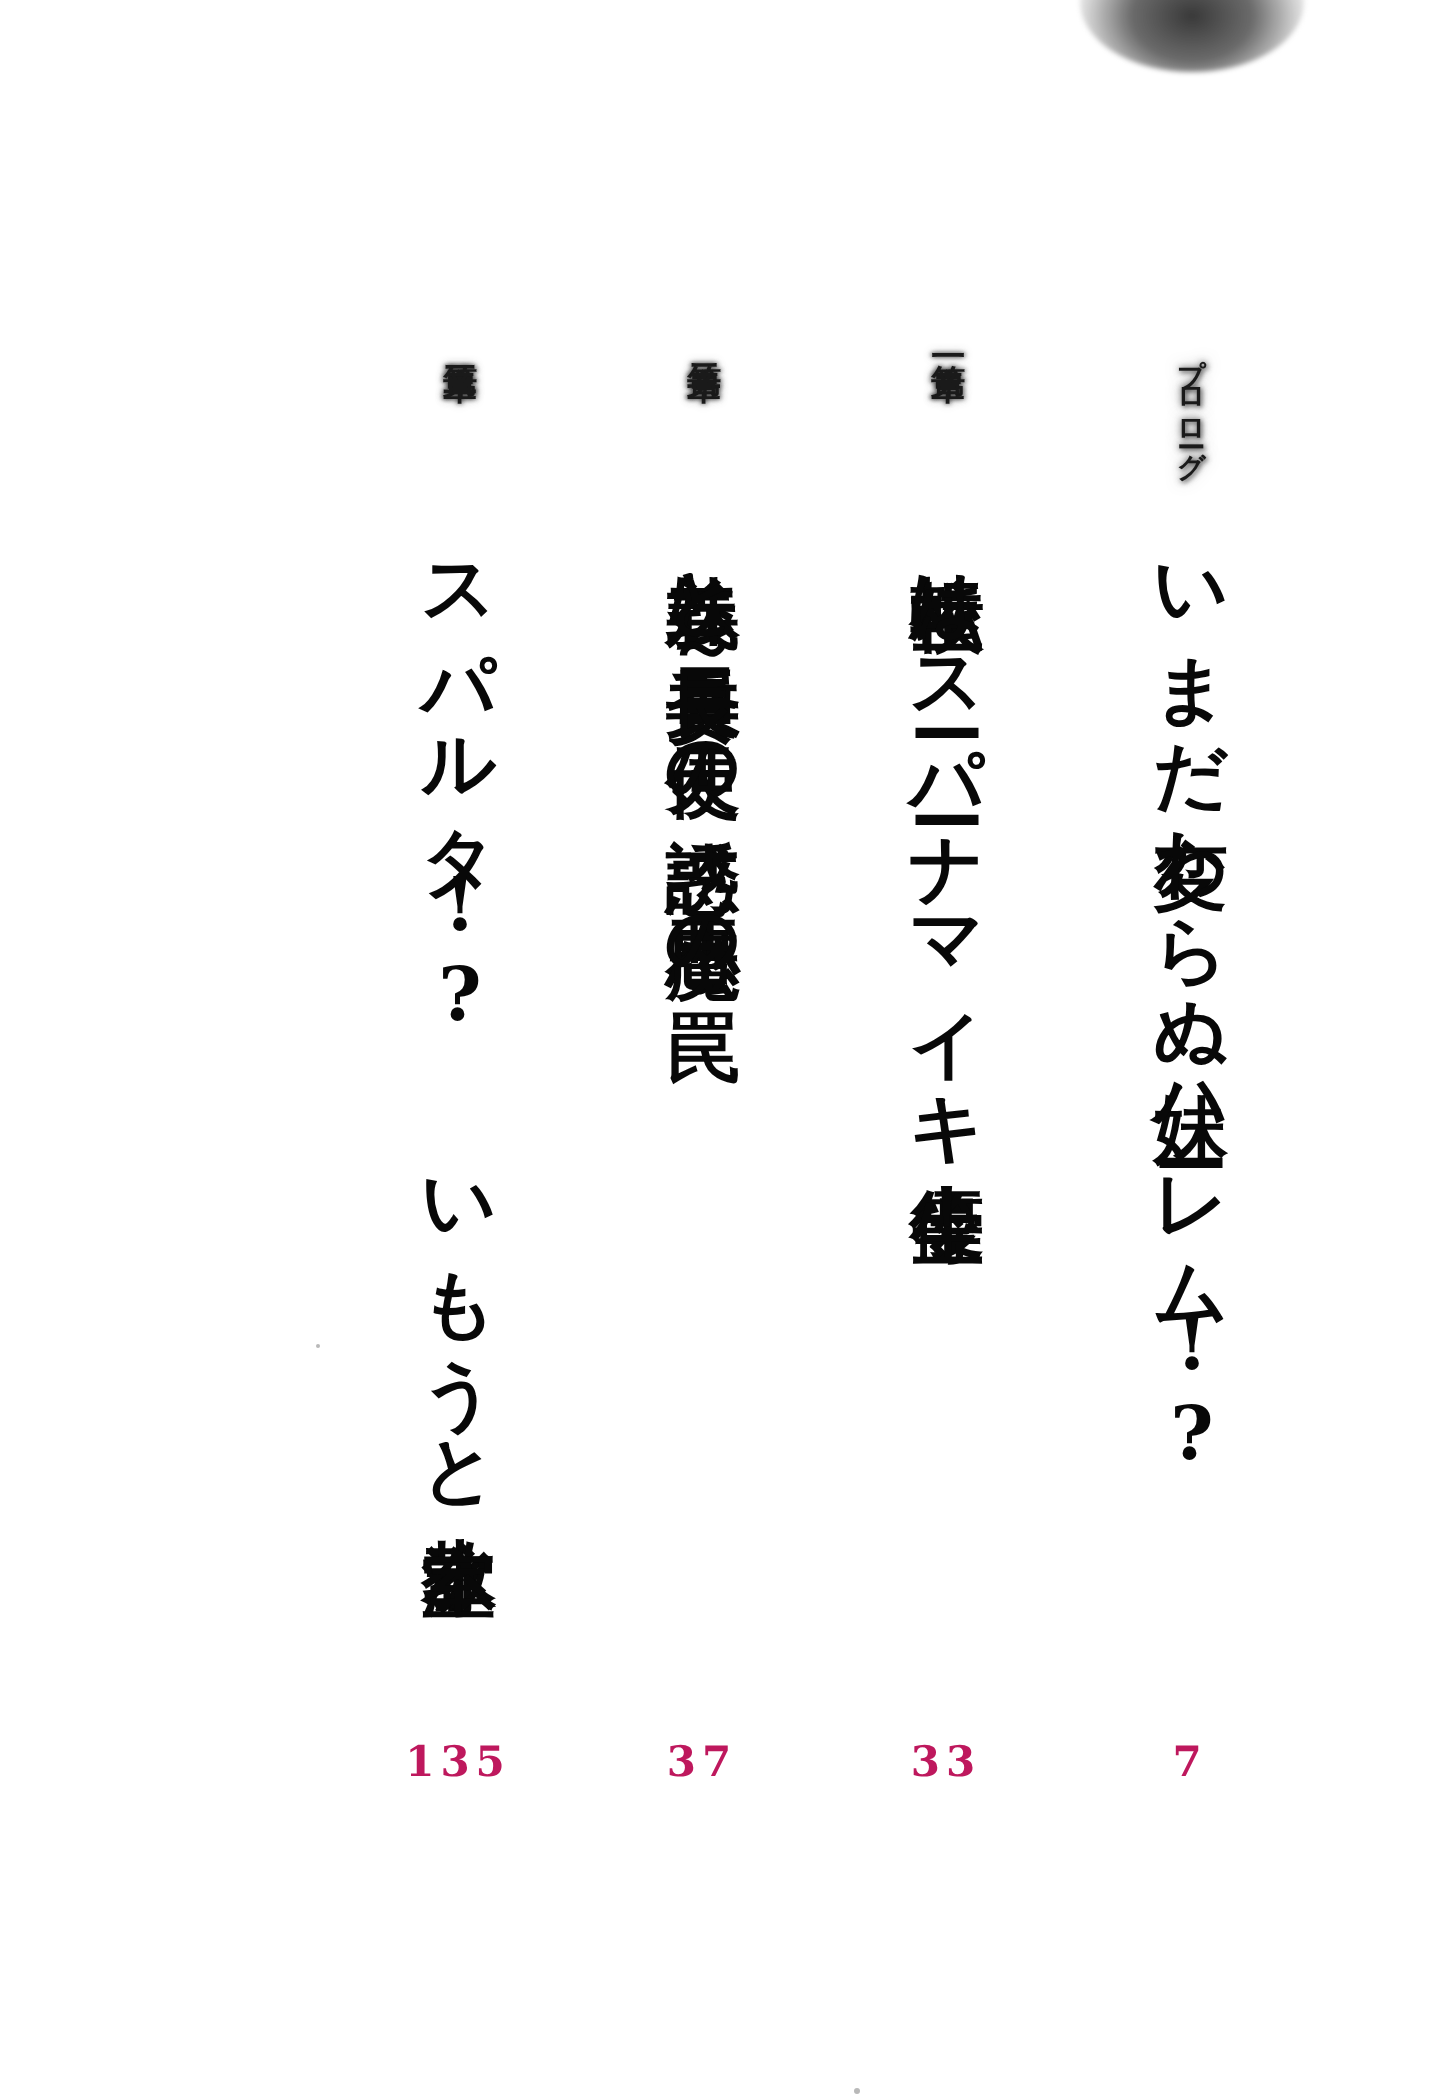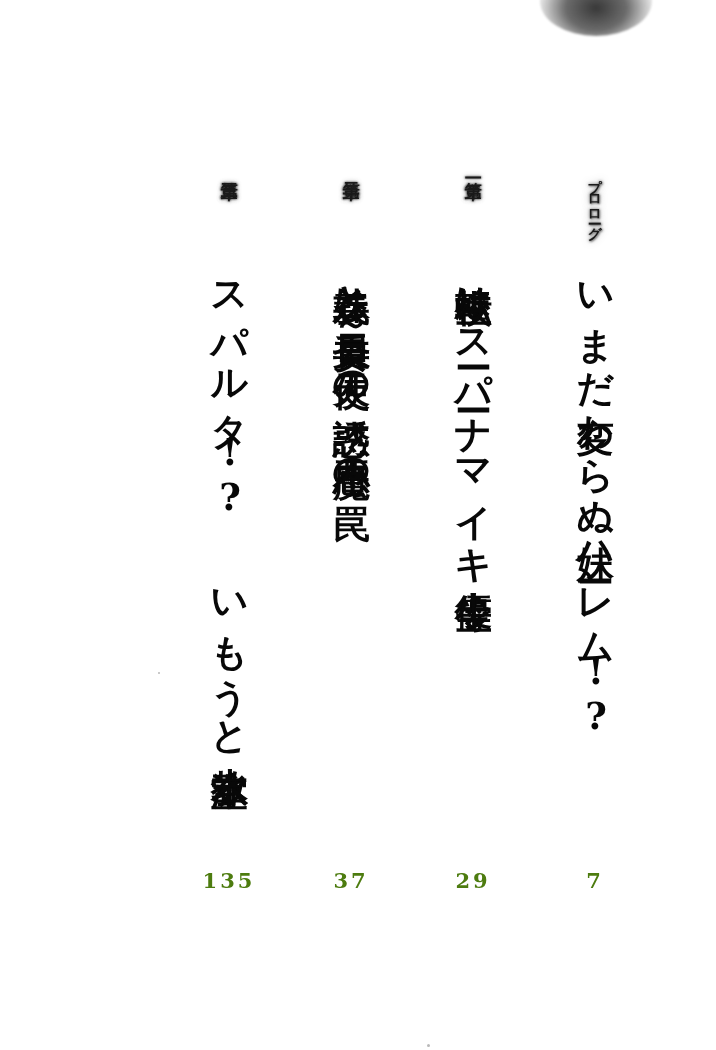--- a/index.html
+++ b/index.html
@@ -109,21 +109,21 @@
   }
 
   .entry-page {
     position: absolute;
     top: 868px;
     left: 50%;
     transform: translateX(-50%);
     font-size: 21px;
     letter-spacing: 3px;
     font-weight: 700;
-    color: #4d7c0f;
+    color: #be185d;
     font-family: "DejaVu Serif", "Liberation Serif", serif;
     white-space: nowrap;
   }
 </style>
 </head>
 <body>
 
 <div class="page-smudge"></div>
 <div class="page-speck speck-a"></div>
 <div class="page-speck speck-b"></div>
@@ -132,21 +132,21 @@
 
   <div class="toc-entry">
     <div class="entry-chapter proem">プロローグ</div>
     <div class="entry-title">いまだ変わらぬ妹ハーレム!?</div>
     <div class="entry-page">7</div>
   </div>
 
   <div class="toc-entry">
     <div class="entry-chapter">第一章</div>
     <div class="entry-title">転校生はスーパーナマイキ優等生！</div>
-    <div class="entry-page">29</div>
+    <div class="entry-page">33</div>
   </div>
 
   <div class="toc-entry">
     <div class="entry-chapter">第二章</div>
     <div class="entry-title">義妹と委員長～天使の誘惑、小悪魔の罠</div>
     <div class="entry-page">37</div>
   </div>
 
   <div class="toc-entry">
     <div class="entry-chapter">第三章</div>

